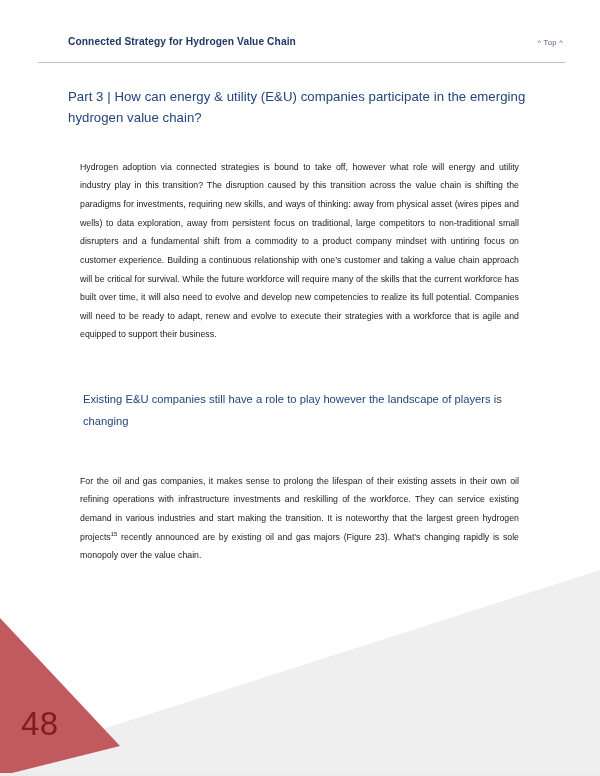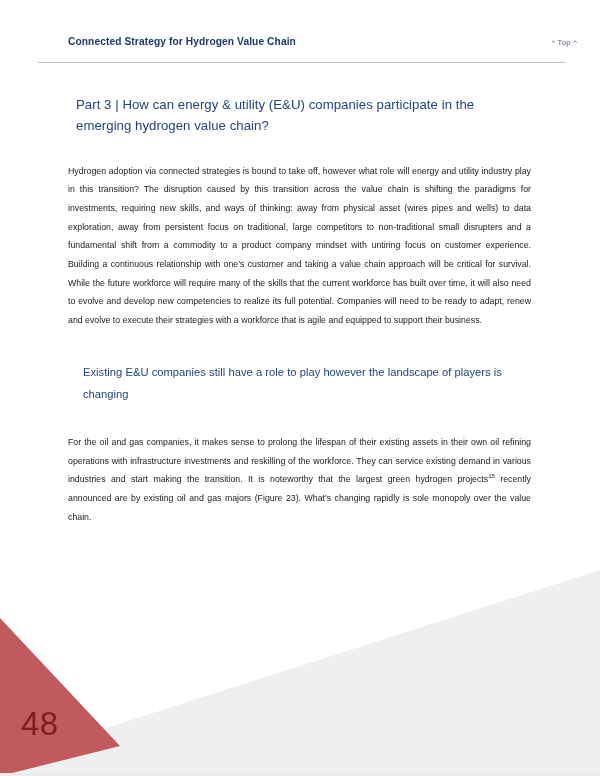--- a/index.html
+++ b/index.html
@@ -27,21 +27,21 @@
   .header {
     position: absolute;
     left: 0;
     top: 0;
     width: 600px;
     height: 66px;
   }
   .header-row {
     position: absolute;
     left: 68px;
-    right: 21px;
+    right: 35px;
     top: 36px;
     display: flex;
     align-items: baseline;
     justify-content: space-between;
   }
   .header-title {
     font-size: 10.2px;
     font-weight: bold;
     color: #1F3864;
     letter-spacing: 0.1px;
@@ -65,39 +65,39 @@
 
   
   .content {
     position: absolute;
     left: 68px;
     top: 86px;
     width: 463px;
   }
 
   h1.part-title {
-    margin: 8px;
+    margin: 0;
     font-size: 13.2px;
     font-weight: normal;
     color: #23447C;
     line-height: 1.62;
     letter-spacing: 0.05px;
   }
 
   h2.sub-heading {
     margin: 15px;
     font-size: 11.2px;
     font-weight: normal;
     color: #23447C;
     line-height: 1.95;
     letter-spacing: 0.02px;
   }
 
   p.body-text {
-    margin: 0;
+    margin: 12px;
     font-size: 8.75px;
     color: #1A1A1A;
     line-height: 2.13;
     text-align: justify;
     letter-spacing: 0.01px;
   }
   p.body-text sup {
     font-size: 6px;
     vertical-align: super;
     line-height: 0;

